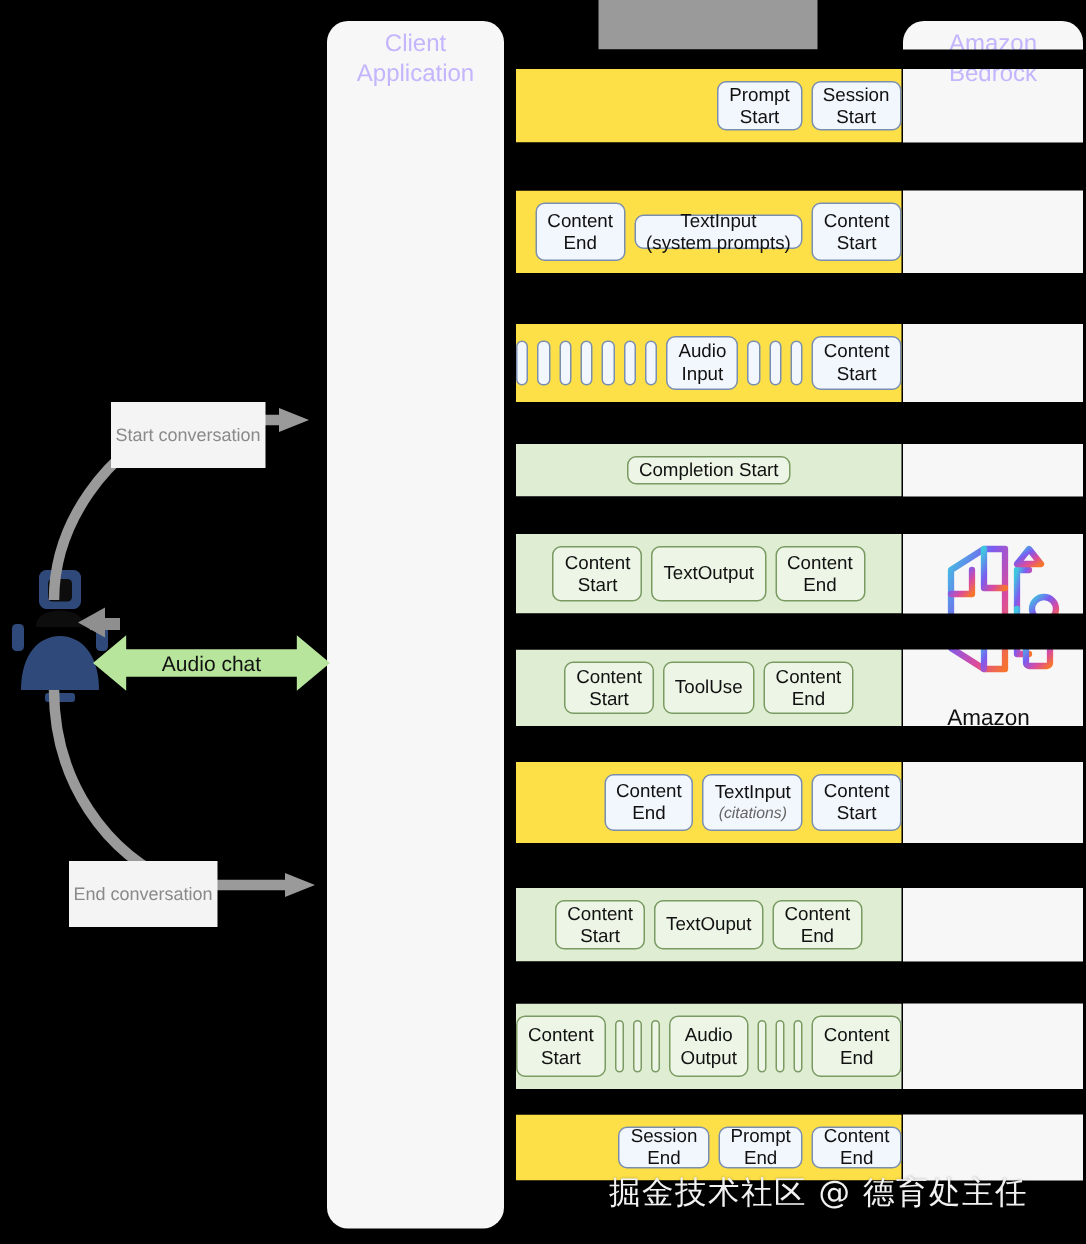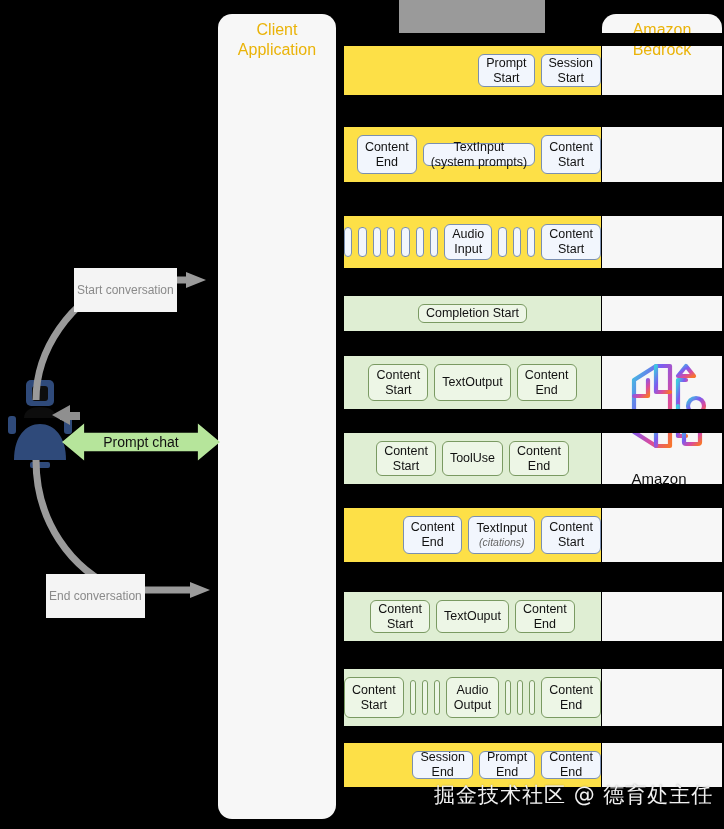--- a/index.html
+++ b/index.html
@@ -44,21 +44,21 @@
     border-radius:14px;
     background:#f7f7f7;
     box-shadow:0 1px 4px rgba(0,0,0,.35);
   }
   .lane-title{
     position:absolute;
     width:100%;
     text-align:center;
     font-size:16px;
     line-height:1.25;
-    color:#eab308;
+    color:#c4b5fd;
     white-space:pre-line;
   }
 
   
   .band{
     position:absolute;
     left:344px;
     width:257px;
     display:flex;
     align-items:center;
@@ -100,21 +100,20 @@
   }
   .watermark{
     position:absolute;
     left:406px;top:781px;
     font-size:21px;
     color:#f1f1f1;
     letter-spacing:1px;
     text-shadow:0 0 2px rgba(0,0,0,.35);
     white-space:nowrap;
     font-family:"DejaVu Sans", sans-serif;
-    margin-left:28px;
   }
   .logo-caption{
     position:absolute;
     left:596px;top:470px;width:126px;
     text-align:center;font-size:15px;line-height:1.25;
     color:#111;white-space:pre-line;
   }
 </style>
 </head>
 <body>
@@ -149,21 +148,21 @@
   <path d="M36 210 C36 270 70 320 120 340 L200 340" stroke="#9a9a9a" stroke-width="7" fill="none"></path>
   <path d="M190 332 L210 340 L190 348 Z" fill="#9a9a9a"></path>
   <path d="M52 165 L70 155 L70 175 Z" fill="#8f8f8f"></path>
   <rect x="60" y="162" width="20" height="8" fill="#8f8f8f"></rect>
 </svg>
 
 <div class="arrow-label" style="left:74px;top:268px;">Start conversation</div>
 <div class="arrow-label" style="left:46px;top:574px;">End conversation</div>
 
 <div class="audio-chat">
-  <span>Prompt chat</span>
+  <span>Audio chat</span>
 </div>
 
 <div style="position:absolute;left:616px;top:352px;width:94px;height:108px;">
   <svg width="94" height="108" viewBox="0 0 94 108" aria-hidden="true">
     <defs>
       <linearGradient id="ns" x1="0%" y1="0%" x2="100%" y2="100%">
         <stop offset="0%" stop-color="#3ec8e0"></stop>
         <stop offset="38%" stop-color="#7b5cf0"></stop>
         <stop offset="70%" stop-color="#d94ba0"></stop>
         <stop offset="100%" stop-color="#f7742e"></stop>

